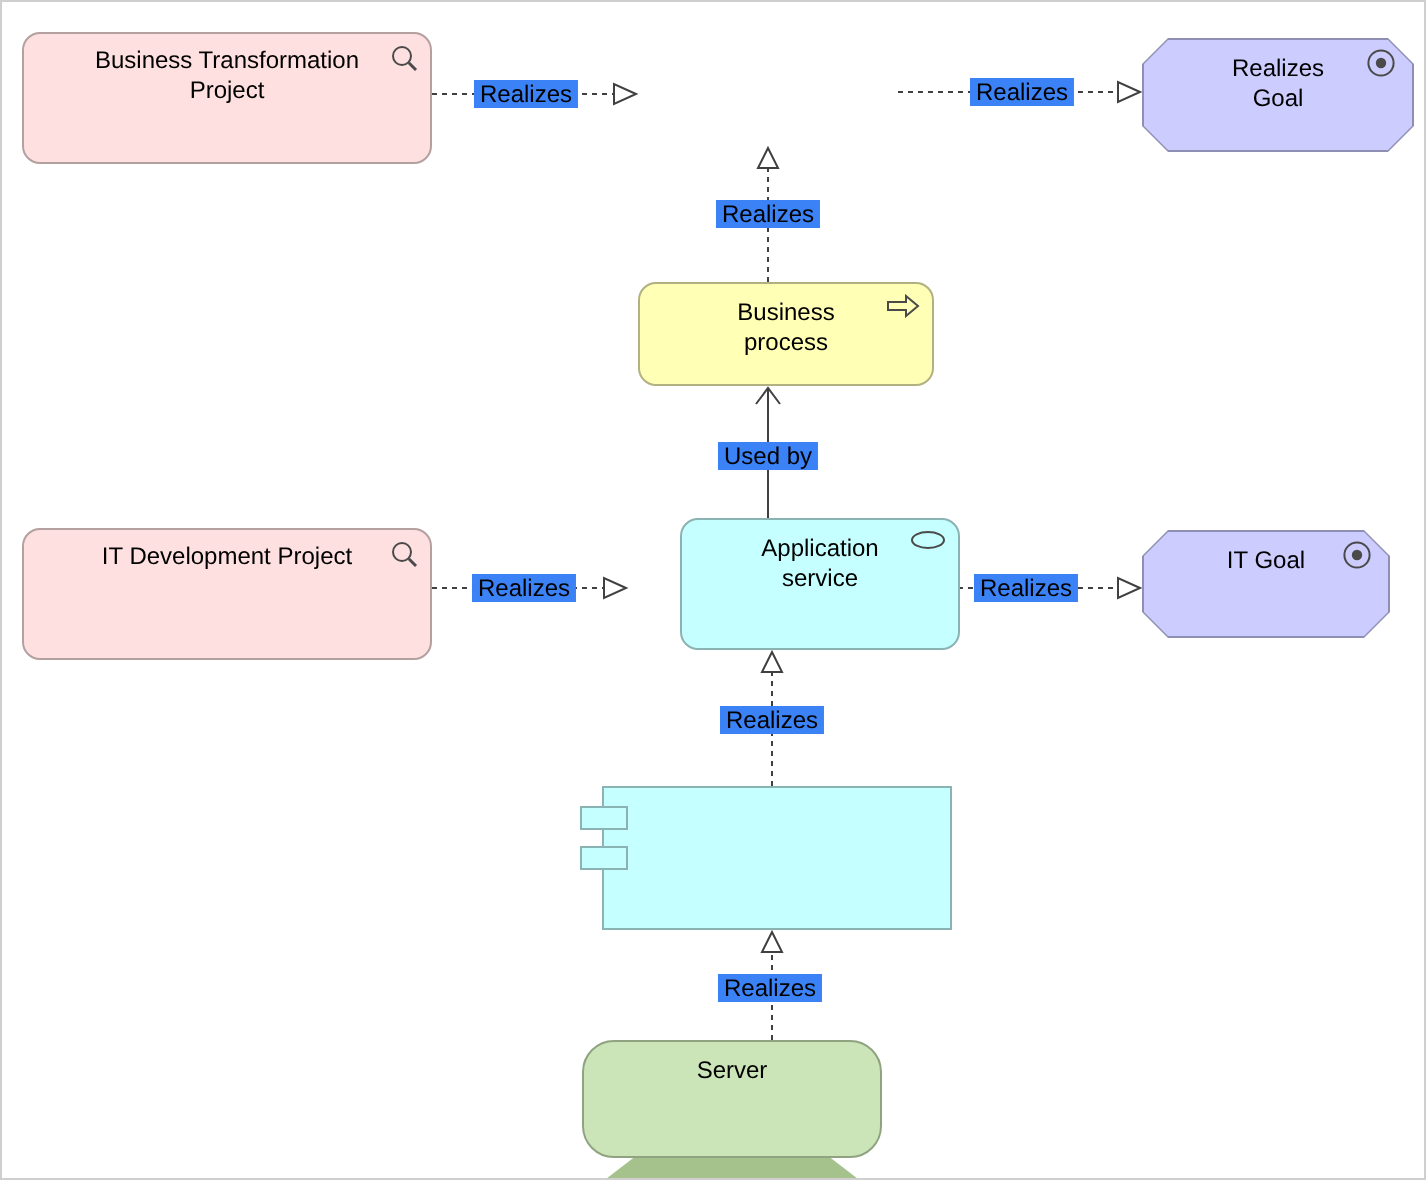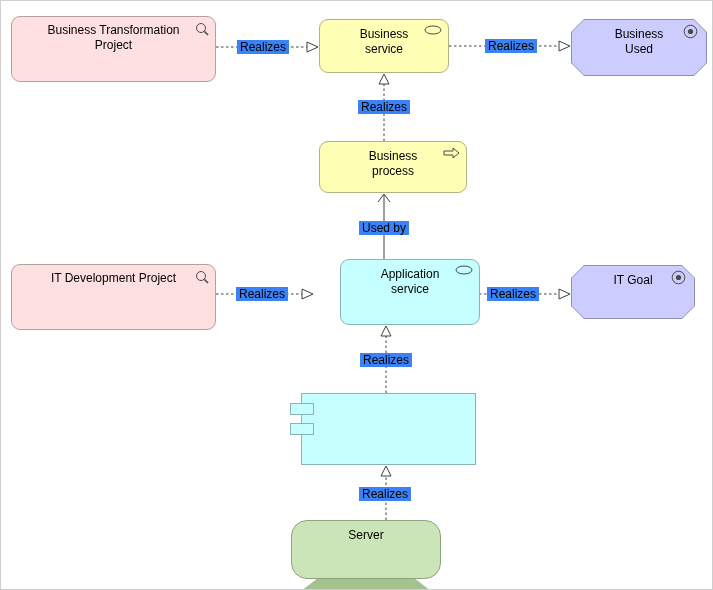--- a/index.html
+++ b/index.html
@@ -166,39 +166,31 @@
   <div class="node rounded pink" style="left:10px; top:15px; width:205px; height:66px;">
     <span class="corner-icon">
       <svg width="14" height="14" viewBox="0 0 14 14">
           <circle cx="6" cy="6" r="4.5" fill="none" stroke="#4a4a4a"></circle>
           <line x1="9.4" y1="9.4" x2="13" y2="13" stroke="#4a4a4a" stroke-width="1.5"></line>
         </svg>
     </span>
     <span class="node-label w170 pt6">Business Transformation Project</span>
   </div>
 
-  <div class="node rounded yellow" style="left:318px; top:18px; width:130px; height:54px;">
-    <span class="corner-icon">
-      <svg width="18" height="10" viewBox="0 0 18 10">
-          <ellipse cx="9" cy="5" rx="8" ry="4" fill="none" stroke="#4a4a4a"></ellipse>
-        </svg>
-    </span>
-    <span class="node-label w70 pt7">Business service</span>
-  </div>
 
   <div class="node goal" style="left:570px; top:18px; width:136px; height:57px;">
     <div class="oct-border"></div>
     <div class="oct-fill"></div>
     <span class="corner-icon" style="right:9px;">
       <svg width="15" height="15" viewBox="0 0 15 15">
           <circle cx="7.5" cy="7.5" r="6.3" fill="none" stroke="#4a4a4a"></circle>
           <circle cx="7.5" cy="7.5" r="2.6" fill="#4a4a4a"></circle>
         </svg>
     </span>
-    <span class="node-label w64 pt8">Business Used</span>
+    <span class="node-label w64 pt8">Realizes Goal</span>
   </div>
 
   <div class="node rounded yellow" style="left:318px; top:140px; width:148px; height:52px;">
     <span class="corner-icon">
       <svg width="17" height="12" viewBox="0 0 17 12">
           <path d="M1 4 H10 V1 L16 6 L10 11 V8 H1 Z" fill="none" stroke="#4a4a4a"></path>
         </svg>
     </span>
     <span class="node-label w70 pt7">Business process</span>
   </div>

